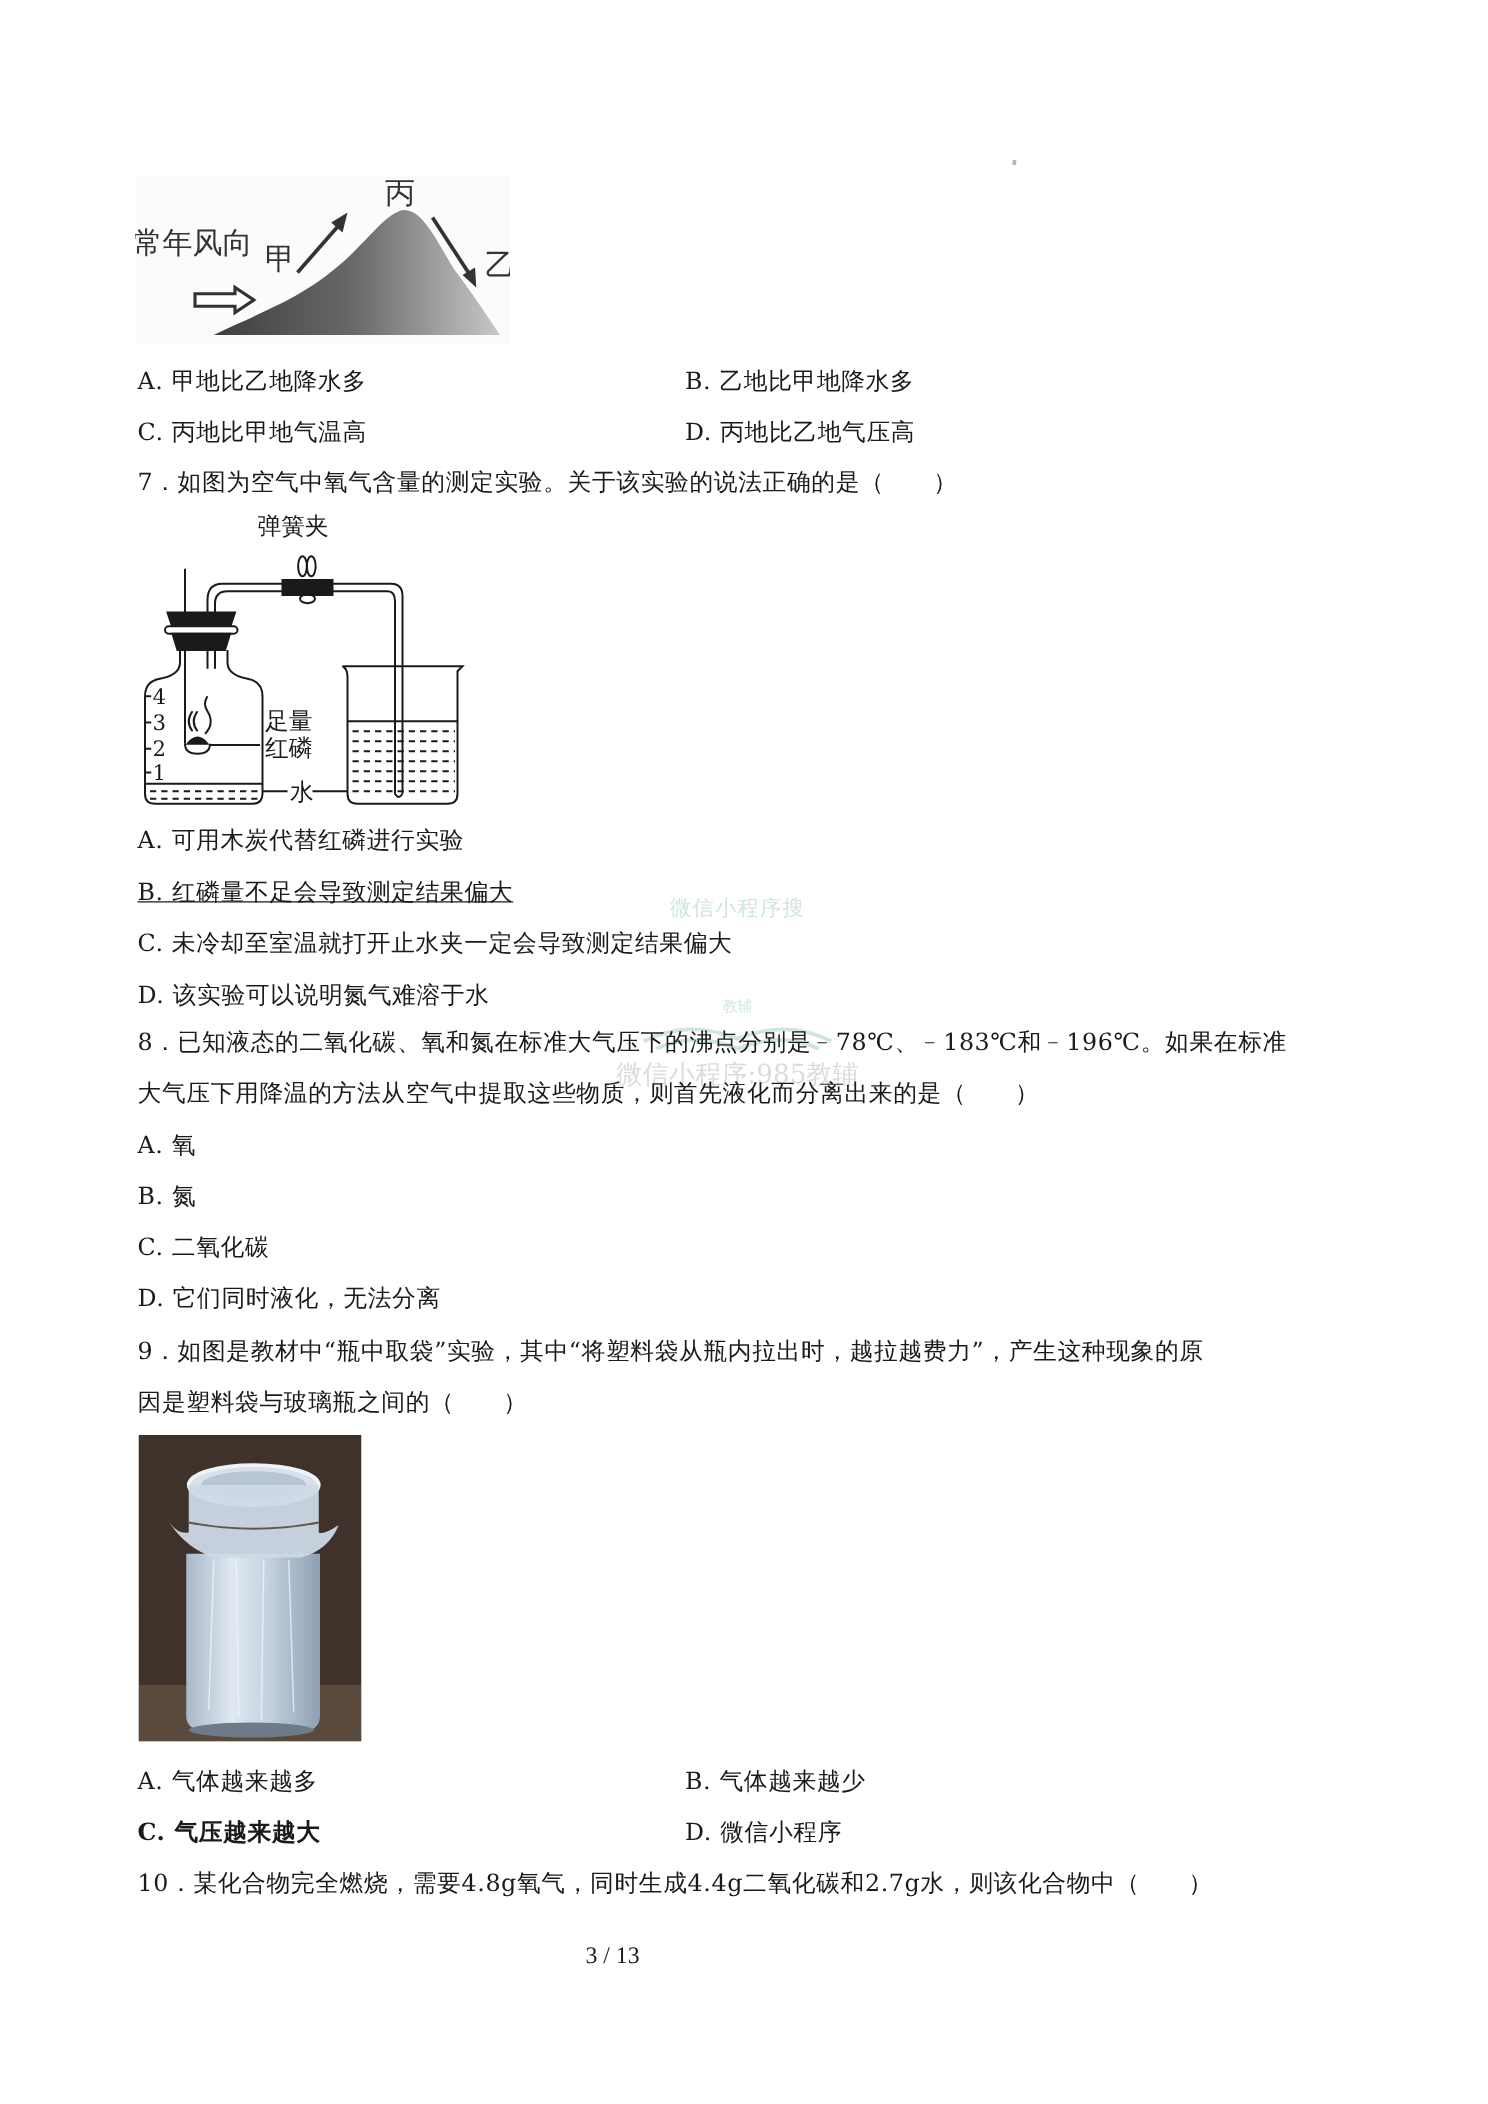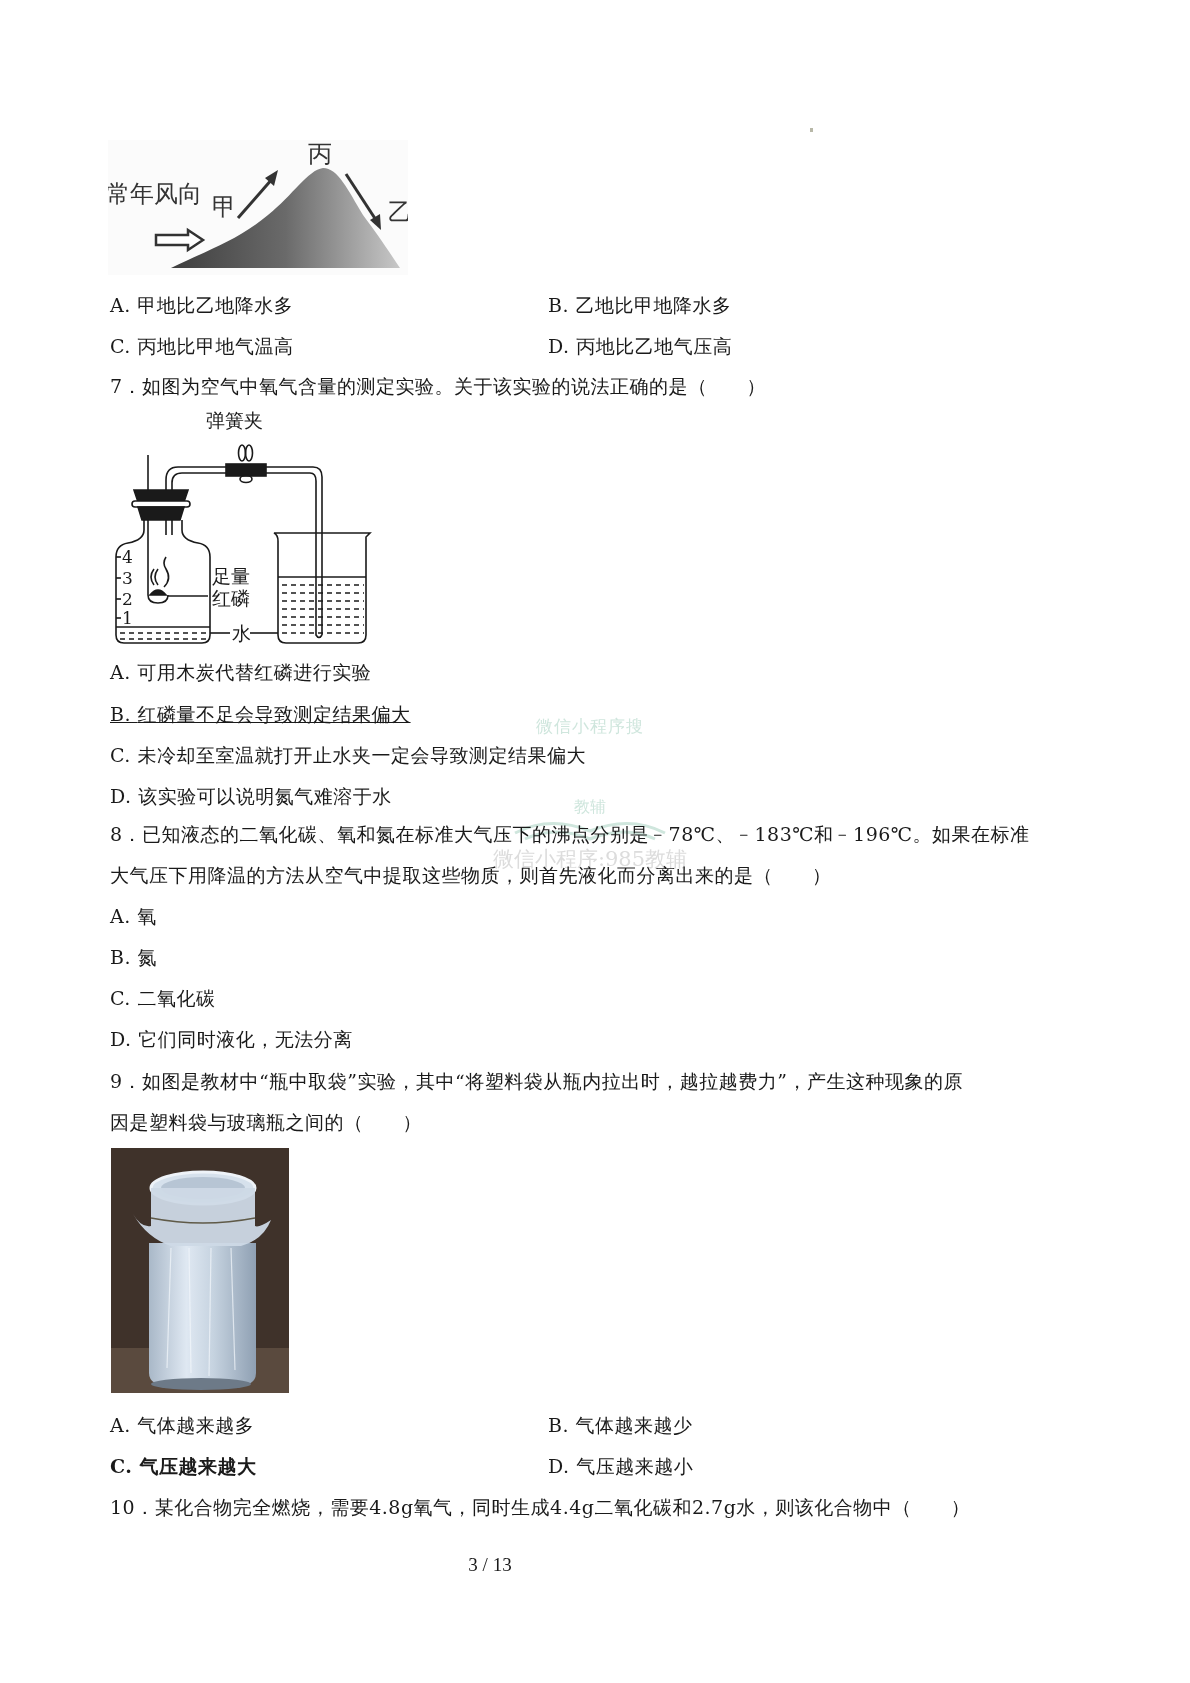--- a/index.html
+++ b/index.html
@@ -5,21 +5,21 @@
   html, body { margin: 0; padding: 0; background: #ffffff; }
   body { width: 1190px; height: 1683px; position: relative; overflow: hidden;
          font-family: "DejaVu Serif", "Liberation Serif", serif; color: #1a1a1a; }
   .line { position: absolute; left: 110px; font-size: 19px; line-height: 24px; white-space: nowrap; letter-spacing: 0.5px; }
   .col2 { left: 548px; }
   .fig { position: absolute; }
   .page-num { position: absolute; left: 0; width: 980px; top: 1554px; text-align: center; font-size: 19px; font-family: "Liberation Serif", serif; }
   .watermark { position: absolute; left: 470px; top: 715px; width: 240px; height: 160px; color: #cfe6dd; pointer-events: none; }
   .wm-top { position: absolute; top: 0; left: 0; width: 240px; text-align: center; font-size: 17px; letter-spacing: 1px; }
   .wm-num { position: absolute; top: 30px; left: 0; width: 240px; text-align: center; font-size: 42px; font-style: italic; font-family: "DejaVu Serif", serif; }
-  .wm-sub { position: absolute; top: 82px; left: 0; width: 240px; text-align: center; font-size: 16px; }
+  .wm-sub { position: absolute; top: 82px; left: 0; width: 240px; text-align: center; font-size: 12px; }
   .wm-bottom { position: absolute; top: 130px; left: 0; width: 240px; text-align: center; font-size: 21px; color: #dcdcdc; }
   .mark { position: absolute; left: 810px; top: 128px; width: 3px; height: 4px; background: #b8b8a8; }
   .photo { position: absolute; left: 111px; top: 1148px; width: 178px; height: 245px; overflow: hidden;
            background: linear-gradient(160deg, #3a2f28 0%, #4a3b32 50%, #33281f 100%); }
 </style>
 </head>
 <body>
 
 <div class="mark"></div>
 
@@ -212,18 +212,18 @@
 <div class="line col2" style="top:1413px;">
   <span>B.</span>
   <span>气体越来越少</span>
 </div>
 <div class="line" style="top:1454px;font-weight:bold;">
   <span>C.</span>
   <span>气压越来越大</span>
 </div>
 <div class="line col2" style="top:1454px;">
   <span>D.</span>
-  <span>气压越来越小</span>
+  <span>微信小程序</span>
 </div>
 
 <div class="line" style="top:1495px;">10．某化合物完全燃烧，需要4.8g氧气，同时生成4.4g二氧化碳和2.7g水，则该化合物中（　　）</div>
 
 <div class="page-num">3 / 13</div>
 
 </body></html>

